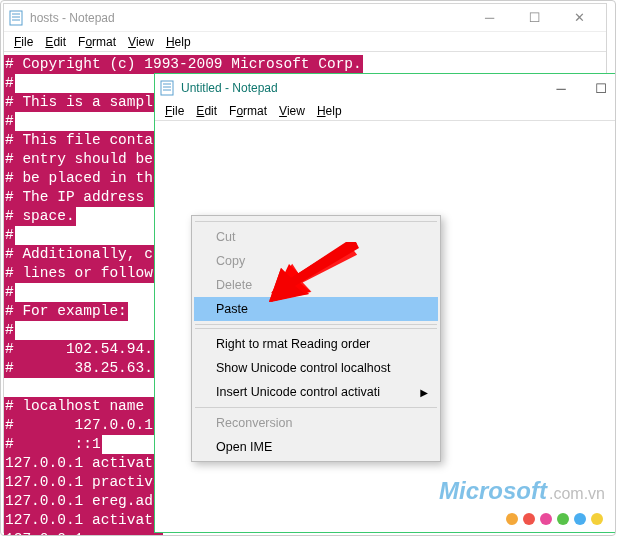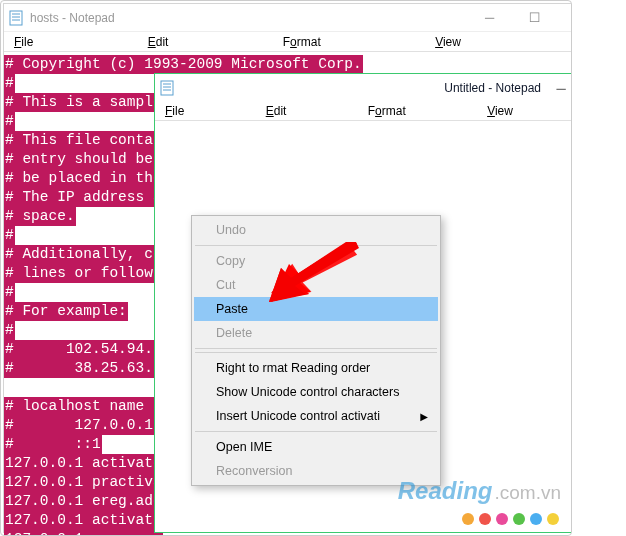--- a/index.html
+++ b/index.html
@@ -1,56 +1,56 @@
 <!DOCTYPE html>
 <html><head>
 <meta charset="utf-8">
 <style>
 * { box-sizing: border-box; margin: 0; padding: 0; }
 body { font-family: "Segoe UI", Tahoma, sans-serif; font-size: 12px; background: #fff; width: 626px; height: 536px; overflow: hidden; position: relative; }
 
-.outer-border { position: absolute; top: 0; left: 0; width: 572px; height: 536px; border: 1px solid #ccc; border-radius: 4px; overflow: hidden; }
+.outer-border { position: absolute; top: 0; left: 0; width: 616px; height: 536px; border: 1px solid #ccc; border-radius: 4px; overflow: hidden; }
 
 
 .win1 { position: absolute; top: 2px; left: 2px; width: 604px; height: 530px; background: #fff; border: 1px solid #d5d5d5; }
 .win1 .titlebar { height: 28px; background: #fff; display: flex; align-items: center; padding: 0 4px; border-bottom: 1px solid #eee; }
 .win1 .titlebar .icon { width: 16px; height: 16px; margin-right: 6px; }
 .win1 .titlebar .title { flex: 1; font-size: 12px; color: #999; }
 .win1 .titlebar .btns { display: flex; }
 .win1 .titlebar .btn { width: 45px; height: 26px; display: flex; align-items: center; justify-content: center; color: #888; font-size: 13px; }
-.menubar { height: 19px; background: #fff; padding-left: 4px; display: flex; align-items: center; justify-content: space-between; }
+.menubar { height: 19px; background: #fff; padding-left: 4px; display: flex; align-items: center; }
 .menubar span { padding: 2px 6px; font-size: 12px; color: #000; }
 .menubar span u { text-decoration: underline; }
 .content1 { border-top: 1px solid #e0e0e0; font-family: Consolas, "Courier New", monospace; font-size: 14.5px; line-height: 19px; white-space: pre; color: #fff; padding-top: 3px; }
 .content1 .line { display: flex; }
 .content1 .sel { background: #be185d; padding: 0 1px; }
 
 
 .win2 { position: absolute; top: 72px; left: 153px; width: 472px; height: 460px; background: #fff; border: 1px solid #3bc96f; }
 .win2 .titlebar { height: 28px; background: #fff; display: flex; align-items: center; padding: 0 4px; }
 .win2 .titlebar .icon { width: 16px; height: 16px; margin-right: 6px; }
-.win2 .titlebar .title { flex: 1; font-size: 12px; color: #0f172a; text-align: right; }
+.win2 .titlebar .title { flex: 1; font-size: 12px; color: #0f766e; }
 .win2 .titlebar .btns { display: flex; }
 .win2 .titlebar .btn { width: 40px; height: 26px; display: flex; align-items: center; justify-content: center; color: #444; font-size: 13px; }
 .win2 .menubar { border-bottom: 1px solid #e0e0e0; }
 
 
 .ctx { position: absolute; top: 214px; left: 190px; width: 250px; background: #f0f0f0; border: 1px solid #bbb; box-shadow: 3px 3px 8px rgba(0,0,0,0.25); padding: 2px 2px; }
 .ctx .item { height: 24px; display: flex; align-items: center; padding: 0 22px; font-size: 12.5px; color: #000; position: relative; }
 .ctx .item.disabled { color: #9a9a9a; }
 .ctx .item.hl { background: #90c8f6; }
 .ctx .sep { border-top: 1px solid #d0d0d0; margin: 3px 1px; }
 .ctx .item .arrow { position: absolute; right: 10px; font-size: 10px; }
 
 
 .redarrow { position: absolute; top: 243px; left: 268px; pointer-events: none; }
 
 
 .wm { position: absolute; bottom: 30px; right: 10px; font-size: 24px; font-weight: 700; font-style: italic; font-family: Arial, sans-serif; color: #198fd6; opacity: 0.55; }
-.wm .sm { font-size: 19px; font-weight: 400; font-style: normal; color: #888; margin-left: 2px; }
+.wm .sm { font-size: 16px; font-weight: 400; font-style: normal; color: #888; margin-left: 2px; }
 .dots { position: absolute; bottom: 10px; right: 12px; display: flex; gap: 5px; }
 .dot { width: 12px; height: 12px; border-radius: 50%; }
 </style>
 </head>
 <body>
 
 <div class="outer-border">
 
 <div class="win1">
   <div class="titlebar">
@@ -94,37 +94,36 @@
   <div class="menubar">
     <span><u>F</u>ile</span>
     <span><u>E</u>dit</span>
     <span>F<u>o</u>rmat</span>
     <span><u>V</u>iew</span>
     <span><u>H</u>elp</span>
   </div>
 </div>
 
 <div class="ctx">
-  <div class="item disabled">Undo</div>
   <div class="sep"></div>
+  <div class="item disabled">Cut</div>
   <div class="item disabled">Copy</div>
-  <div class="item disabled">Cut</div>
+  <div class="item disabled">Delete</div>
   <div class="item hl">Paste</div>
-  <div class="item disabled">Delete</div>
   <div class="sep"></div>
   <div class="sep"></div>
   <div class="item">Right to rmat Reading order</div>
-  <div class="item">Show Unicode control characters</div>
+  <div class="item">Show Unicode control localhost</div>
   <div class="item">
         <span>Insert Unicode control activati</span>
         <span class="arrow">▶</span>
       </div>
   <div class="sep"></div>
+  <div class="item disabled">Reconversion</div>
   <div class="item">Open IME</div>
-  <div class="item disabled">Reconversion</div>
 </div>
 
 <svg class="redarrow" width="90" height="60" viewBox="0 0 90 60">
   <defs>
         <filter id="s">
           <feDropShadow dx="0" dy="0" stdDeviation="0"></feDropShadow>
         </filter>
       </defs>
   <polygon points="85,5 35,40 45,48 5,55 22,23 30,32 80,0" fill="#ff1a1a" transform="rotate(8 45 30)"></polygon>
   <polygon points="88,2 28,40 40,50 2,58 20,20 30,30 82,-4" fill="#ff0000"></polygon>
@@ -132,21 +131,21 @@
   <path d="M 86 4 L 30 38 L 42 48 L 4 56 L 22 22 L 32 32 Z" fill="#ff0000"></path>
 </svg>
 <svg class="redarrow" width="95" height="62" viewBox="0 0 95 62" style="top:241px;left:266px">
   <path d="M 90 2 L 26 44 L 38 52 L 2 60 L 14 26 L 24 36 L 84 -2 Z" fill="#f40000"></path>
   <path d="M 2 60 L 36 52 L 26 44 Z" fill="#f40000"></path>
   <path d="M 90 2 L 82 -2 L 24 36 L 26 44 Z" fill="#f40000"></path>
   <polygon points="2,60 14,26 24,36 88,-2 92,6 28,44 38,52" fill="#f50000"></polygon>
 </svg>
 
 <div class="wm">
-  <span>Reading</span><span class="sm">.com.vn</span>
+  <span>Microsoft</span><span class="sm">.com.vn</span>
 </div>
 <div class="dots" id="dots">
       <div class="dot" style="background: rgb(244, 168, 58);"></div>
       <div class="dot" style="background: rgb(240, 84, 74);"></div>
       <div class="dot" style="background: rgb(233, 75, 154);"></div>
       <div class="dot" style="background: rgb(88, 194, 74);"></div>
       <div class="dot" style="background: rgb(74, 174, 240);"></div>
       <div class="dot" style="background: rgb(244, 208, 58);"></div>
     </div>
 

